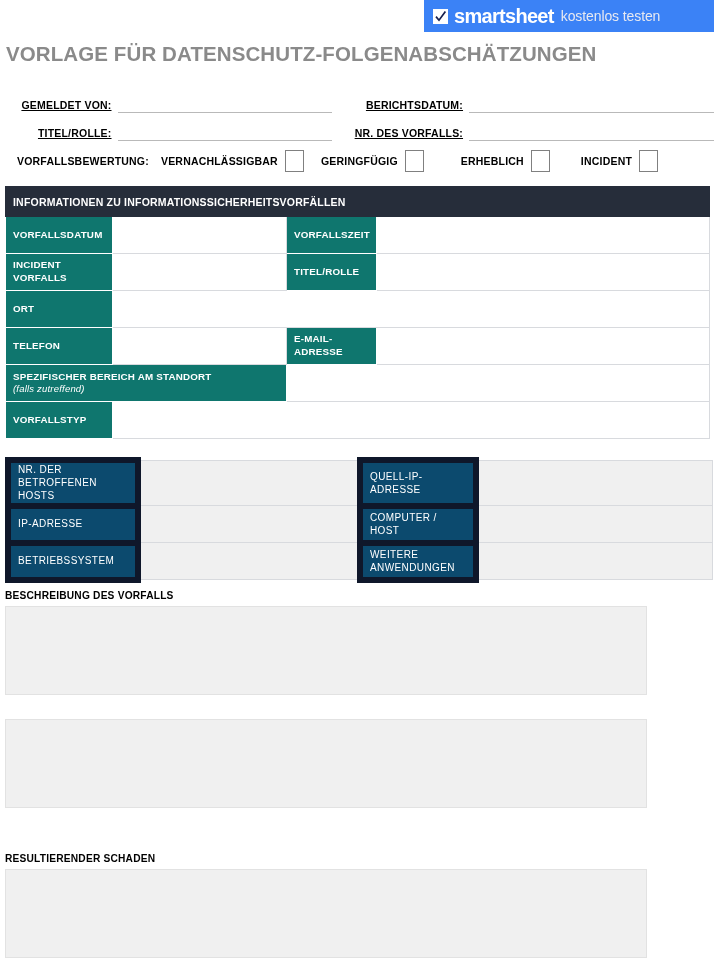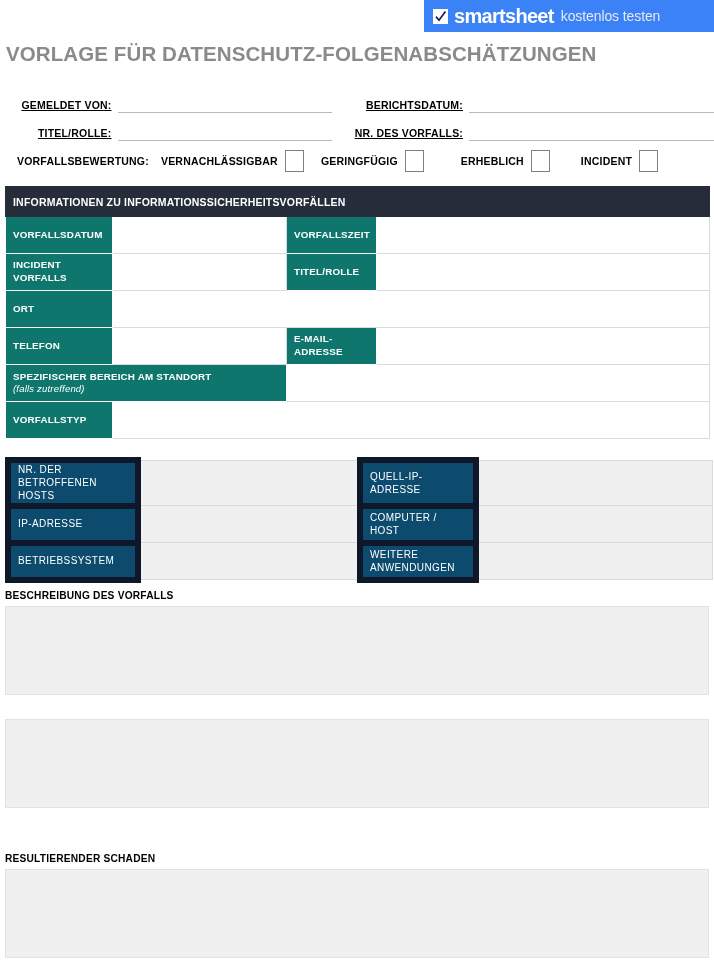--- a/index.html
+++ b/index.html
@@ -186,21 +186,21 @@
   }
   .val-gray {
     background: #f0f0f0;
     border: 1px solid #d8dade;
   }
 
   .r-main { height: 37px; }
   .r-tech { height: 37px; }
 
   
-  .section { position: absolute; left: 5px; width: 704px; }
+  .section { position: absolute; left: 5px; width: 642px; }
   .section-title {
     font-size: 10.2px;
     font-weight: 700;
     letter-spacing: 0.2px;
     color: #000;
     margin-bottom: 5px;
   }
   .section-box {
     background: #f0f0f0;
     border: 1px solid #e2e2e2;

